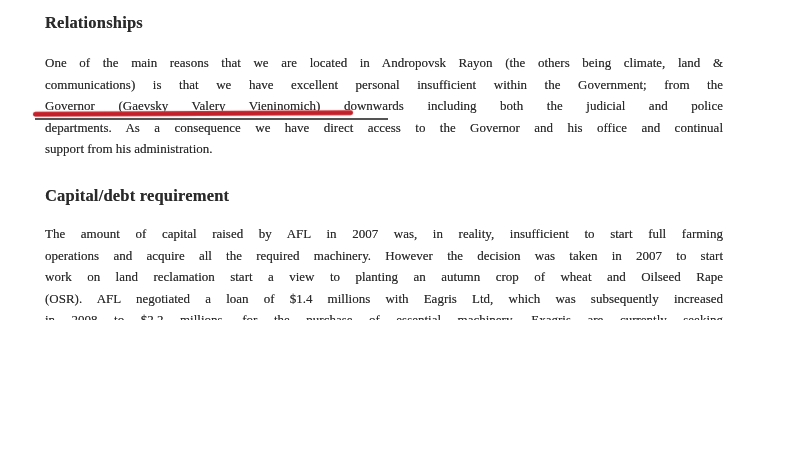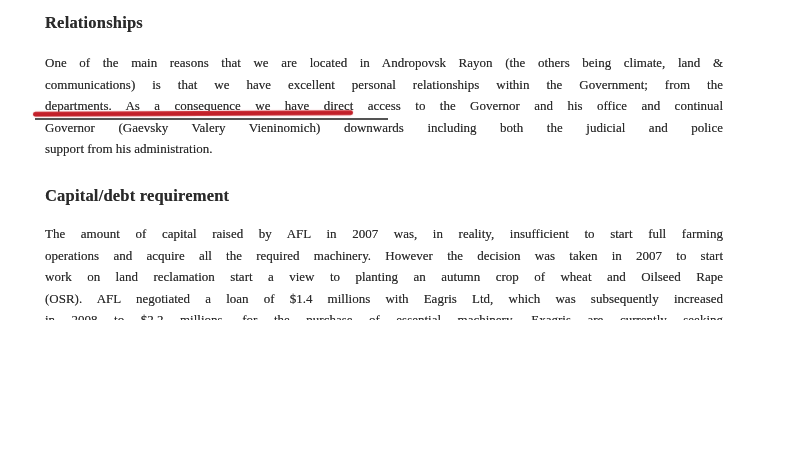--- a/index.html
+++ b/index.html
@@ -83,23 +83,23 @@
 </style>
 </head>
 <body>
 
 <div class="page">
 
   <div class="section-heading heading-1 doc-text">Relationships</div>
 
   <div class="para para-1 doc-text">
     <div class="line">One of the main reasons that we are located in Andropovsk Rayon (the others being climate, land &amp;</div>
-    <div class="line">communications) is that we have excellent personal relationships within the Government; from the</div>
+    <div class="line">communications) is that we have excellent personal insufficient within the Government; from the</div>
+    <div class="line">Governor (Gaevsky Valery Vieninomich) downwards including both the judicial and police</div>
     <div class="line">departments. As a consequence we have direct access to the Governor and his office and continual</div>
-    <div class="line">Governor (Gaevsky Valery Vieninomich) downwards including both the judicial and police</div>
     <div class="line last">support from his administration.</div>
   </div>
 
   <div class="black-underline"></div>
   <div class="red-underline"></div>
 
   <div class="section-heading heading-2 doc-text">Capital/debt requirement</div>
 
   <div class="para para-2 doc-text">
     <div class="line">The amount of capital raised by AFL in 2007 was, in reality, insufficient to start full farming</div>

